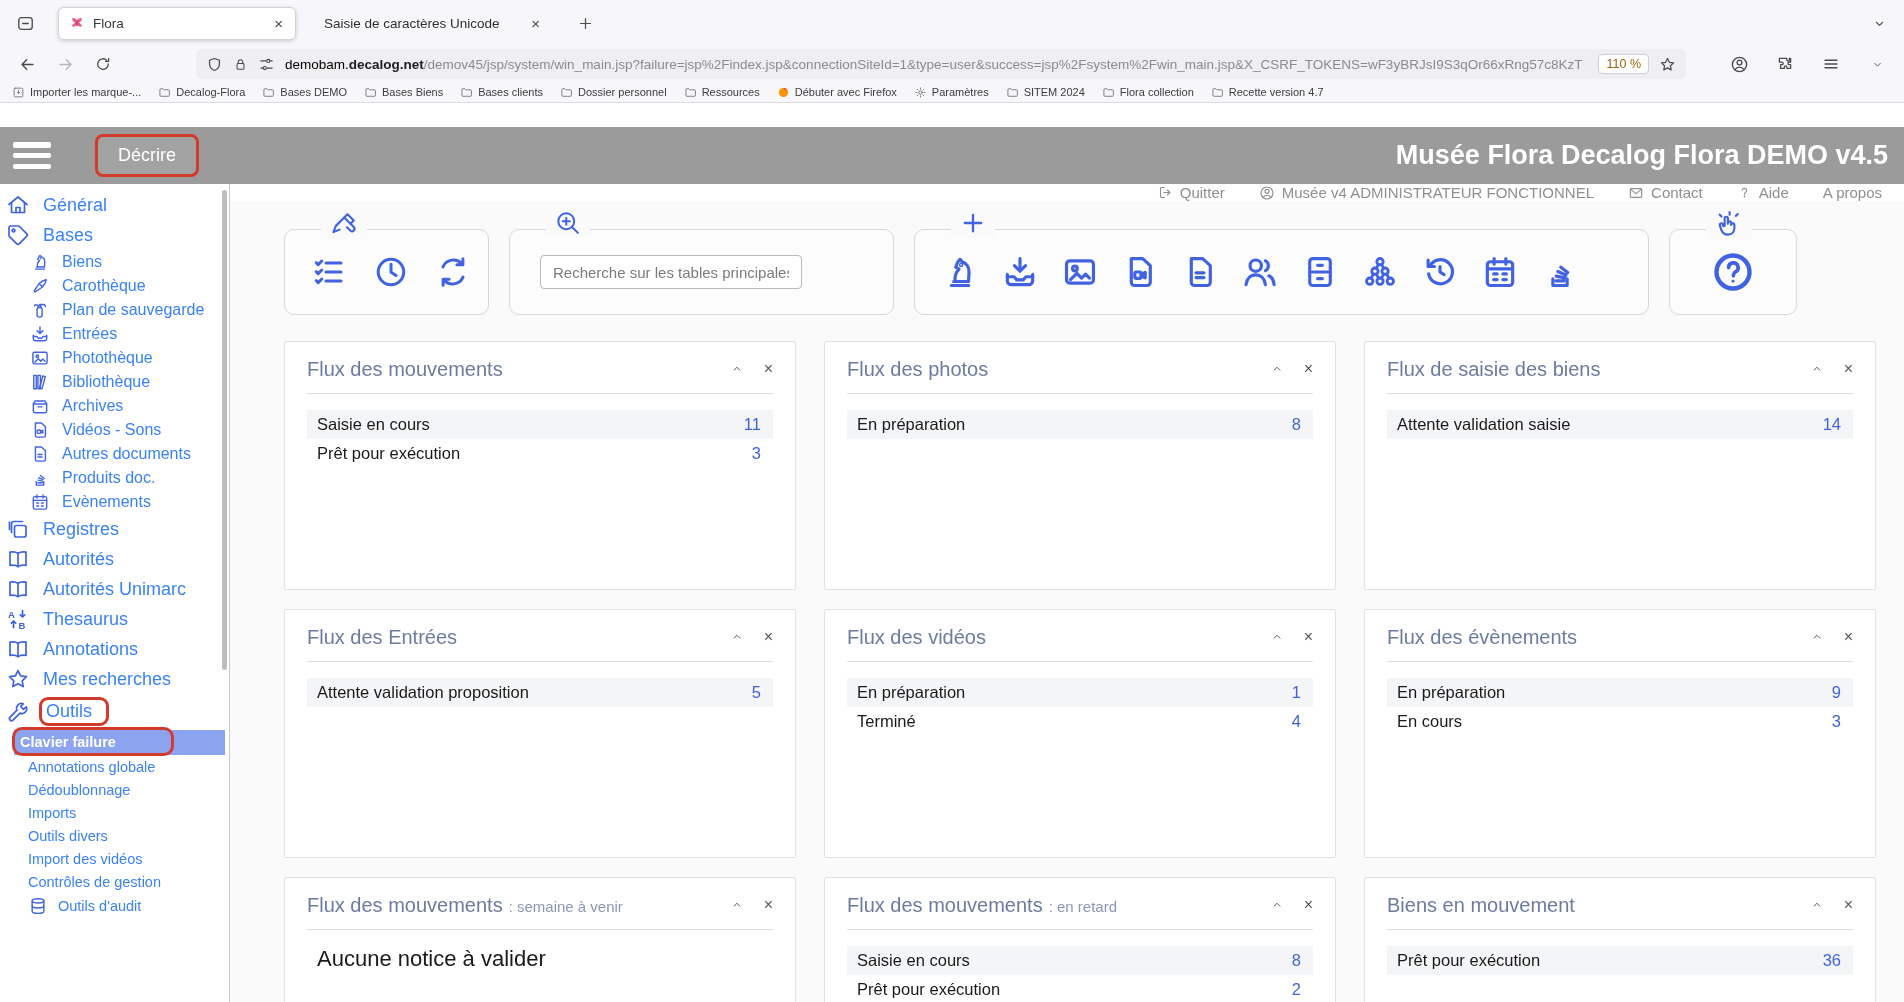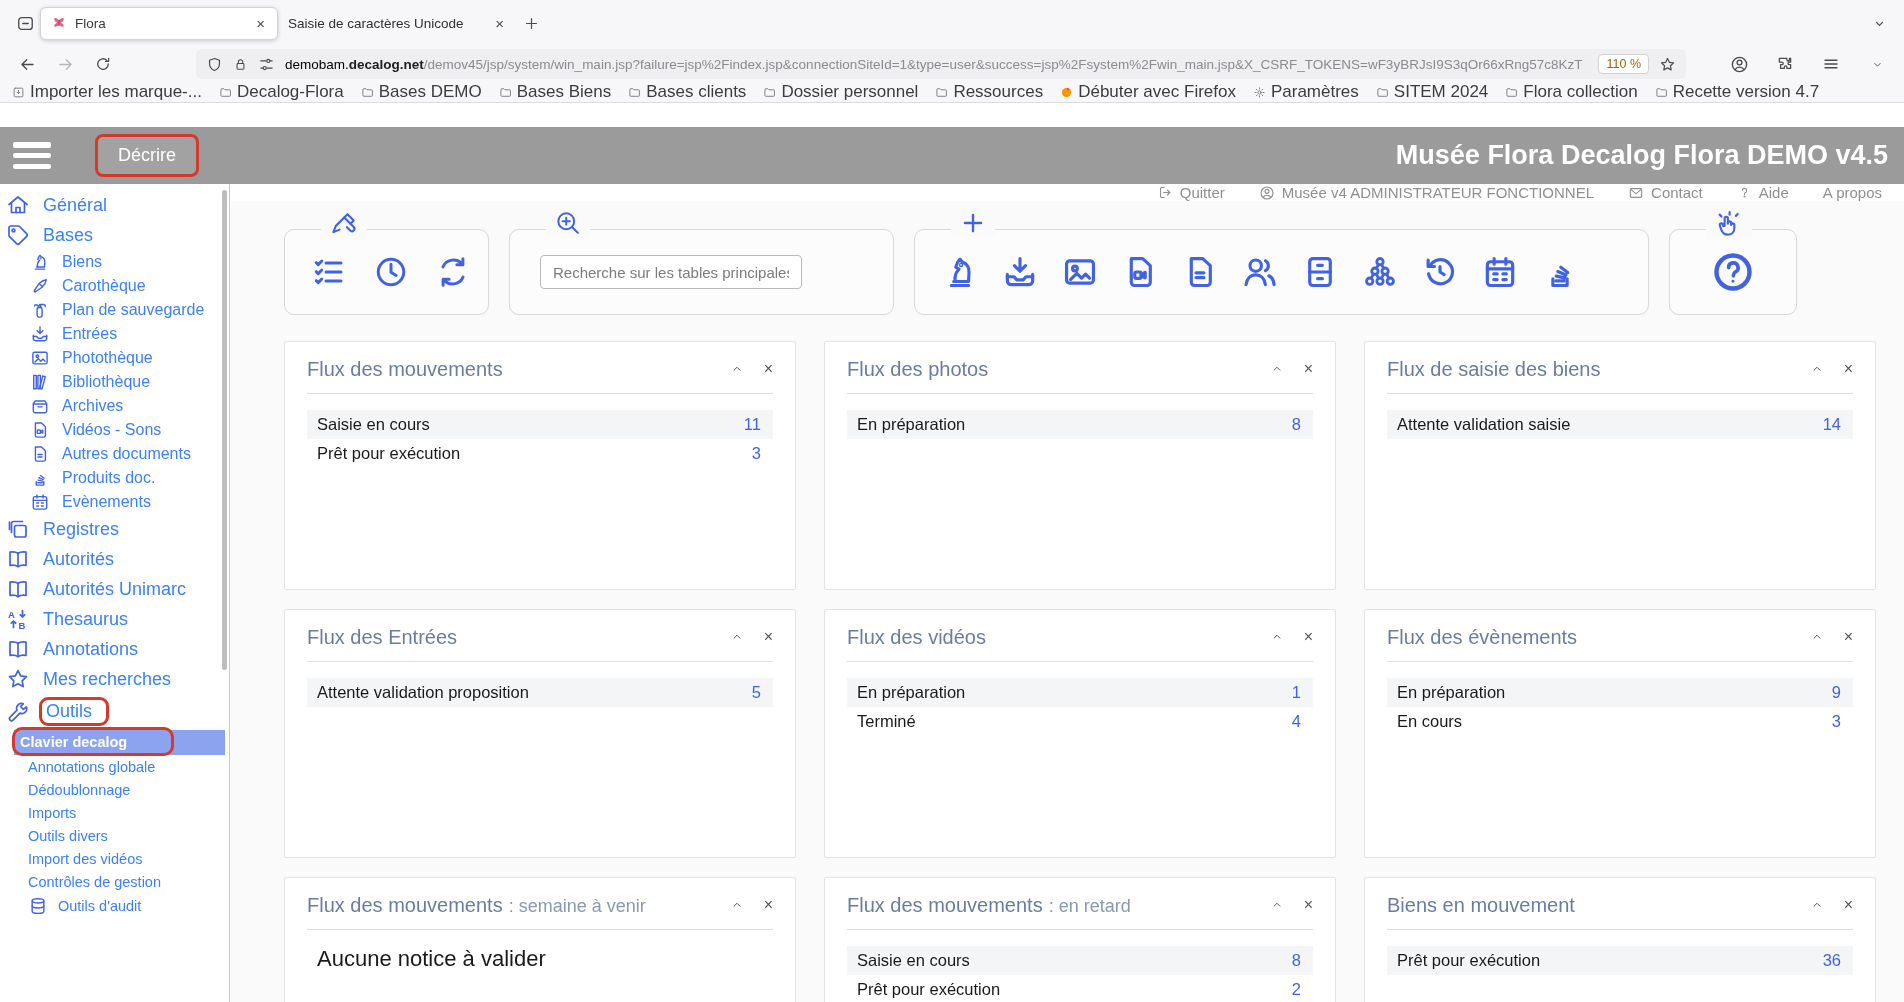--- a/index.html
+++ b/index.html
@@ -11,41 +11,41 @@
     --content-bg:#fafafa;
   }
   *{box-sizing:border-box;margin:0;padding:0;}
   body{width:1904px;height:1002px;overflow:hidden;background:#fff;
        font-family:"Liberation Sans", sans-serif;color:#1a1a1a;}
   .ic{display:inline-block;vertical-align:middle;flex:none;}
   svg.stroke{fill:none;stroke:currentColor;stroke-width:1.7;stroke-linecap:round;stroke-linejoin:round;}
 
   
   .chrome{background:var(--chrome-bg);border-bottom:1px solid #dcdce0;}
-  .tabbar{height:46px;display:flex;align-items:center;padding:0 10px;gap:0;color:#3a3a3e;}
+  .tabbar{height:46px;display:flex;align-items:center;padding:0 10px;gap:18px;color:#3a3a3e;}
   .chrome-btn{background:none;border:none;color:#4a4a4f;display:flex;align-items:center;justify-content:center;
               width:30px;height:30px;border-radius:6px;cursor:pointer;}
   .tab{display:flex;align-items:center;gap:8px;width:238px;height:33px;padding:0 10px;border-radius:6px;font-size:13.5px;}
   .tab .t-title{flex:1;overflow:hidden;white-space:nowrap;text-overflow:ellipsis;}
   .tab .tab-close{font-size:15px;color:#4a4a4f;padding:0 2px;}
   .tab.active{background:#fff;border:1px solid #d2d2da;box-shadow:0 1px 4px rgba(0,0,0,.18);}
   .tab.inactive{color:#2f2f33;}
   .spacer{flex:1;}
   .navbar{height:36px;display:flex;align-items:center;padding:0 12px;color:#4a4a4f;}
   .nav-ic{margin-right:8px;}
   .disabled{color:#b6b6bc;}
   .urlbar{margin-left:70px;width:1490px;height:30px;background:#efeff2;border-radius:6px;
           display:flex;align-items:center;padding:0 10px;gap:10px;}
   .url-text{flex:1;overflow:hidden;white-space:nowrap;font-size:13.5px;color:#8a8a90;}
   .url-text .host{color:#000000;}
   .url-text .domain{color:#202024;font-weight:bold;}
   .zoom-badge{background:#fff;border:1px solid #d0d0d6;border-radius:4px;font-size:12.5px;
               color:#a16207;padding:2px 7px;white-space:nowrap;}
   .nav-right{margin-left:auto;display:flex;align-items:center;gap:16px;}
-  .bookmarksbar{height:20px;display:flex;align-items:center;gap:17px;padding:0 12px;font-size:17px;color:#3c3c40;}
+  .bookmarksbar{height:20px;display:flex;align-items:center;gap:17px;padding:0 12px;font-size:11px;color:#3c3c40;}
   .bm{display:flex;align-items:center;gap:5px;white-space:nowrap;cursor:pointer;}
   .bm .ic{color:#77777d;}
 
   
   .page{background:#fff;}
   .app-header{margin-top:24px;height:57px;background:var(--gray-header);display:flex;align-items:center;}
   .hamburger{width:38px;height:27px;margin-left:13px;display:flex;flex-direction:column;justify-content:space-between;cursor:pointer;}
   .hamburger span{display:block;height:5.5px;background:#fff;border-radius:2px;}
   .describe{margin-left:44px;background:rgba(255,255,255,.07);color:#fff;font-size:18px;
             padding:8px 20px;border:3px solid var(--red);border-radius:8px;cursor:pointer;
@@ -87,21 +87,21 @@
   .tb-g4{width:128px;justify-content:center;}
   .tb-ic{color:var(--blue);cursor:pointer;background:none;border:none;display:flex;align-items:center;}
   .search-input{margin-left:30px;width:262px;height:34px;border:1px solid #b9b9bd;border-radius:4px;
                 padding:0 12px;font-size:15px;color:#333;background:#fff;font-family:"Liberation Sans", sans-serif;}
   .search-input::placeholder{color:#7b7b80;}
 
   .cards{margin-top:26px;display:grid;grid-template-columns:repeat(3,512px);column-gap:28px;row-gap:19px;}
   .card{background:#fff;border:1px solid #e3e3e7;border-radius:2px;height:249px;padding:16px 22px 0;}
   .card-head{display:flex;align-items:baseline;}
   .card-title{color:var(--title);font-size:20px;}
-  .card-sub{color:#8a97b5;font-size:18px;margin-left:6px;}
+  .card-sub{color:#8a97b5;font-size:15px;margin-left:6px;}
   .card-ctrls{margin-left:auto;display:flex;align-items:center;gap:20px;color:#555;}
   .card-ctrl{background:none;border:none;color:#555;cursor:pointer;font-size:16px;display:flex;align-items:center;}
   .card-divider{margin-top:12px;border-bottom:1px solid #d9dde6;}
   .stats{margin-top:16px;}
   .stat{display:flex;justify-content:space-between;padding:3px 12px 3px 10px;font-size:16.5px;line-height:23px;cursor:pointer;}
   .stat.stripe{background:#f4f5f7;}
   .stat .val{color:var(--blue);}
   .empty-note{margin-top:16px;padding-left:10px;font-size:22px;}
 </style>
 </head>
@@ -620,21 +620,21 @@
             </svg>
             <span>Mes recherches</span>
           </div>
         <div class="si si-l0">
             <svg class="stroke ic">
               <use href="#s-wrench"></use>
             </svg>
             <span class="annot-outils">Outils</span>
           </div>
         <div class="si si-l2 si-selected">
-            <span>Clavier decalog</span>
+            <span>Clavier failure</span>
             <span class="red-frame"></span>
           </div>
         <div class="si si-l2">
             <span>Annotations globale</span>
           </div>
         <div class="si si-l2">
             <span>Dédoublonnage</span>
           </div>
         <div class="si si-l2">
             <span>Imports</span>

